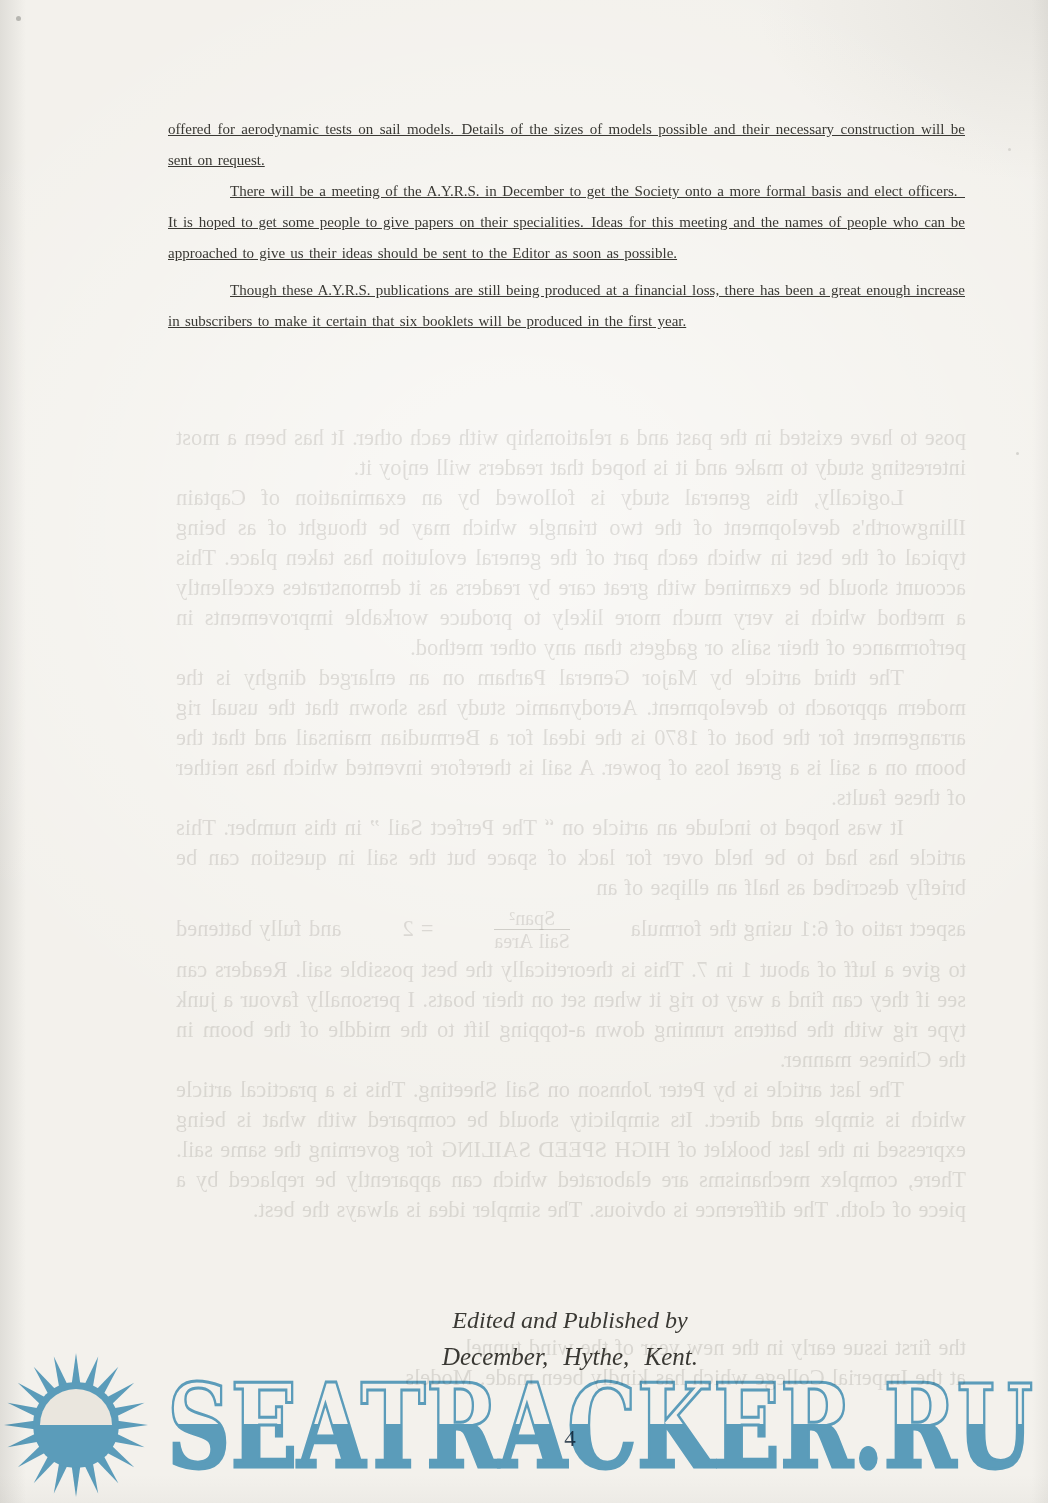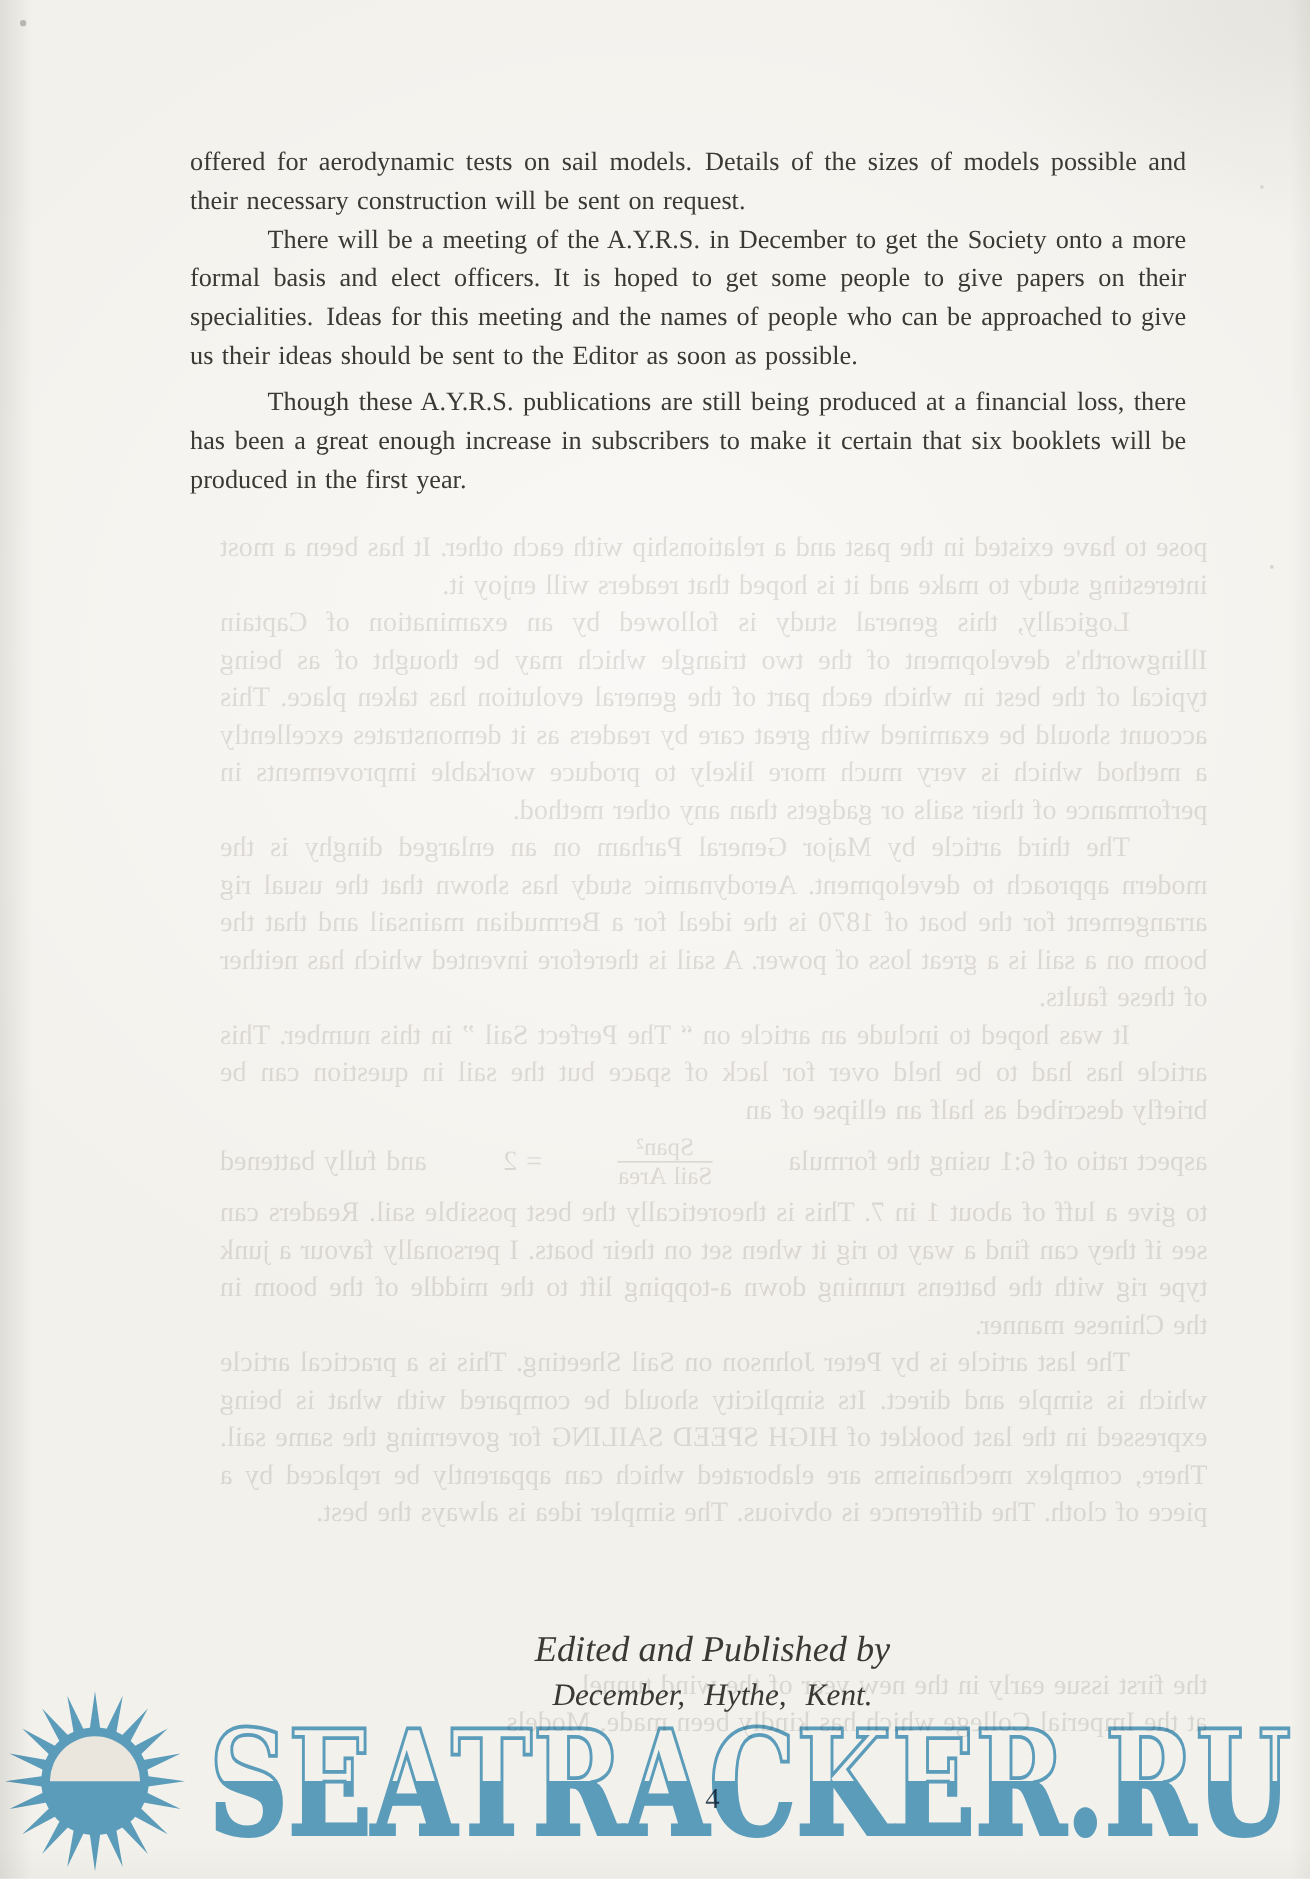--- a/index.html
+++ b/index.html
@@ -10,43 +10,43 @@
       radial-gradient(900px 800px at 50% 35%, rgba(255,255,255,.55), rgba(255,255,255,0) 75%),
       linear-gradient(90deg, rgba(120,118,112,.16), rgba(120,118,112,0) 26px),
       linear-gradient(270deg, rgba(120,118,112,.08), rgba(120,118,112,0) 16px),
       linear-gradient(0deg, rgba(120,118,112,.05), rgba(120,118,112,0) 28px),
       radial-gradient(420px 260px at 100% 0%, rgba(130,128,120,.12), rgba(130,128,120,0) 70%);
     font-family:"Liberation Serif", serif;
     color:#3a3934;
   }
   
   .maintext{
-    position:absolute;left:152px;top:114px;width:797px;
-    font-size:21px;line-height:31px;text-align:justify;word-spacing:1.5px;
+    position:absolute;left:168px;top:114px;width:797px;
+    font-size:15px;line-height:31px;text-align:justify;word-spacing:1.5px;text-decoration:underline;
   }
   .maintext p{margin:0;text-indent:62px;}
   .maintext p.noindent{text-indent:0;}
   .maintext p.gap{margin-top:6px;}
   
   .ghost{
     position:absolute;color:rgba(62,60,50,.14);
     transform:scaleX(-1);
     text-align:justify;font-size:22.5px;line-height:30px;word-spacing:1.5px;
   }
   .ghost p{margin:0;text-indent:62px;}
   .ghost p.noindent{text-indent:0;}
   .ghost-main{left:176px;top:423px;width:790px;}
   .ghost-footer{left:176px;top:1333px;width:790px;}
   .fracline{display:flex;align-items:center;justify-content:space-between;height:52px;}
   .frac{display:inline-block;text-align:center;font-size:20px;line-height:22px;}
   .frac .num{display:block;border-bottom:1.5px solid rgba(62,60,50,.20);padding:0 6px;}
   .frac .den{display:block;}
   
   .footer{position:absolute;left:175px;top:1302px;width:790px;text-align:center;}
-  .f-edited{font-style:italic;font-size:29px;line-height:36px;}
+  .f-edited{font-style:italic;font-size:24px;line-height:36px;}
   .f-publisher{font-size:27px;letter-spacing:5px;word-spacing:9px;line-height:40px;}
   .f-address{font-style:italic;font-size:25px;line-height:38px;word-spacing:9px;}
   .pagenum{
     position:absolute;left:175px;top:1426px;width:790px;text-align:center;
     font-size:23px;color:#3f4d5a;
   }
   
   .watermark{position:absolute;left:0;top:1340px;mix-blend-mode:multiply;}
   
   .speck{position:absolute;border-radius:50%;background:#8b8a85;opacity:.55;}

